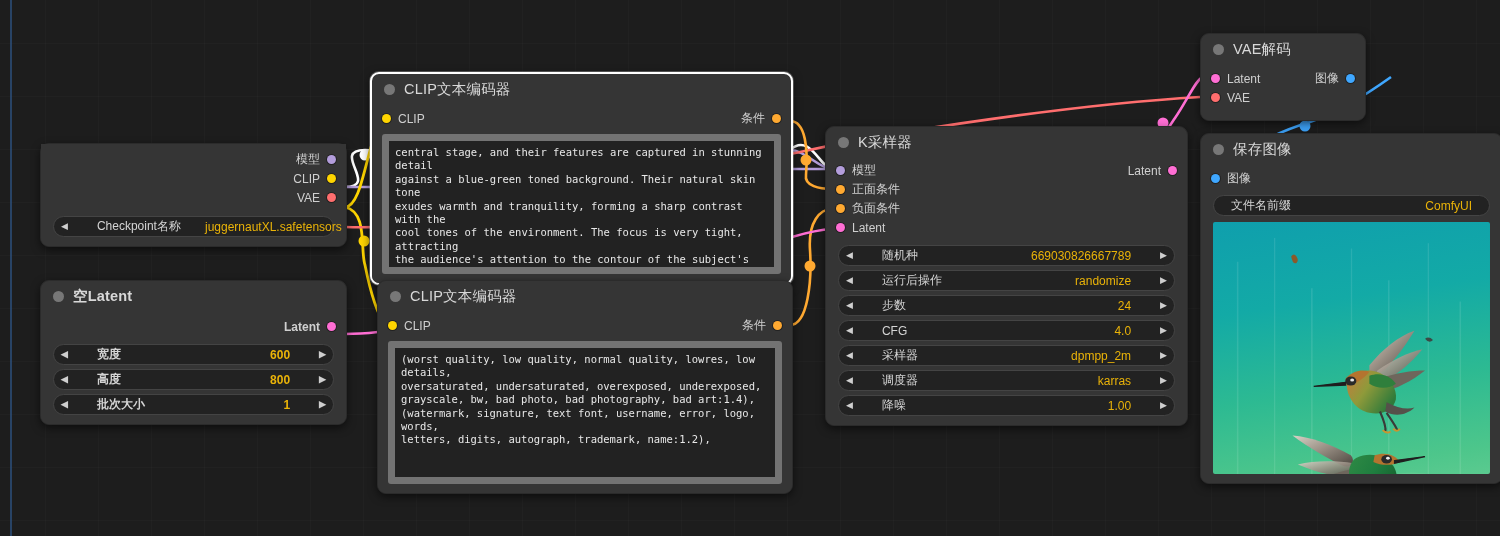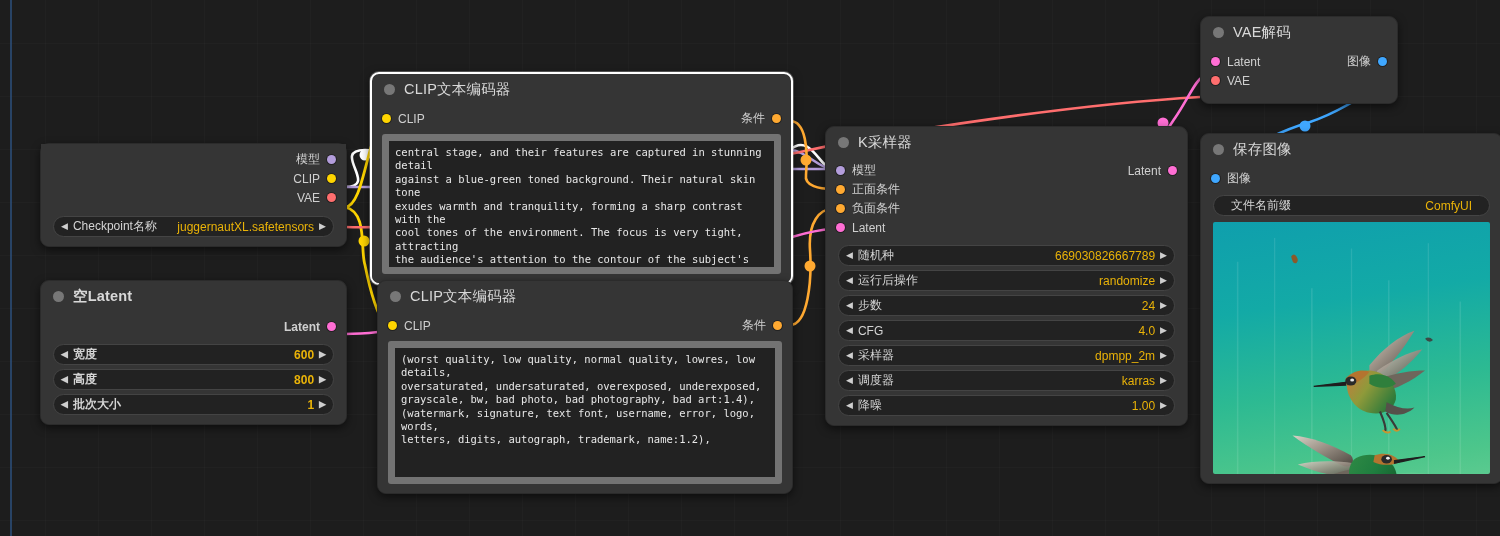--- a/index.html
+++ b/index.html
@@ -52,21 +52,21 @@
   .d-vae   { background: #ff6e6e; }
   .d-cond  { background: #ffa931; }
   .d-latent{ background: #ff6ed4; }
   .d-image { background: #3fa7ff; }
 
   
   .widget {
     position: relative; height: 21px; margin: 4px 12px 0 12px;
     background: #222222; border: 1px solid #444; border-radius: 11px;
     display: flex; align-items: center; padding: 0 7px;
-    font-size: 12px; color: #d4d4d4;
+    font-size: 12px; color: #d4d4d4; gap: 24px;
   }
   .widget .arw { color: #cfcfcf; font-size: 9px; line-height: 1; flex: none; }
   .widget .wname { margin-left: 5px; white-space: nowrap; }
   .widget .wval { margin-left: auto; margin-right: 5px; color: #eab308; white-space: nowrap; }
 
   
   .ta {
     margin: 6px 10px 0 10px; background: #222222; border: 7px solid #737373;
     border-radius: 3px; padding: 5px 6px;
     font-family: "DejaVu Sans Mono", monospace;
@@ -308,21 +308,21 @@
       </div>
       <div class="widget">
         <span class="arw">◀</span>
         <span class="wname">降噪</span>
         <span class="wval">1.00</span>
         <span class="arw">▶</span>
       </div>
     </div>
   </div>
 
-  <div class="node" style="left:1200px; top:16px; width:198px;">
+  <div class="node" style="left:1200px; top:33px; width:166px;">
     <div class="node-title">
       <span class="node-dot"></span>
       <span>VAE解码</span>
     </div>
     <div class="node-body">
       <div style="height:5px"></div>
       <div class="slot-row">
         <span class="slot in">
           <span class="dot d-latent"></span>
           <span>Latent</span>

